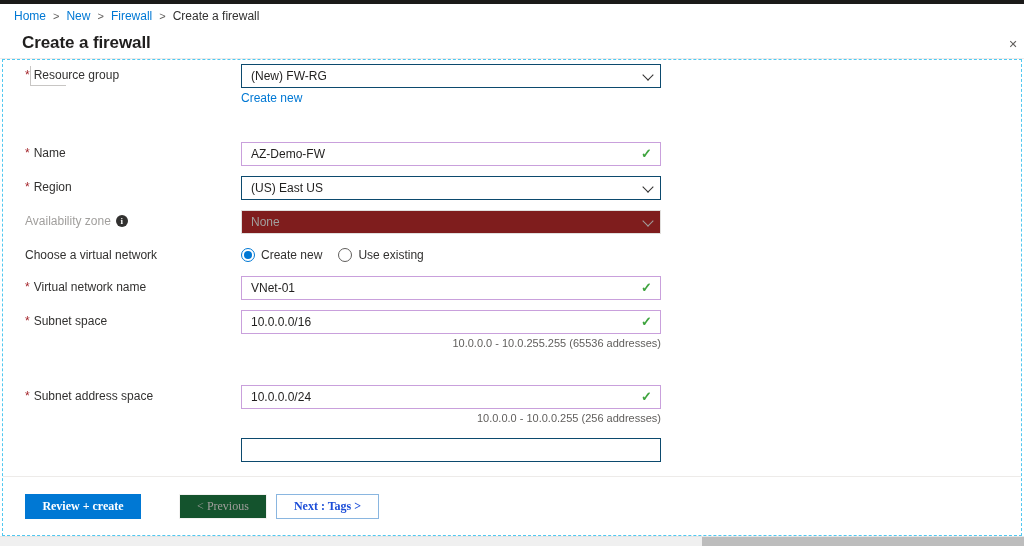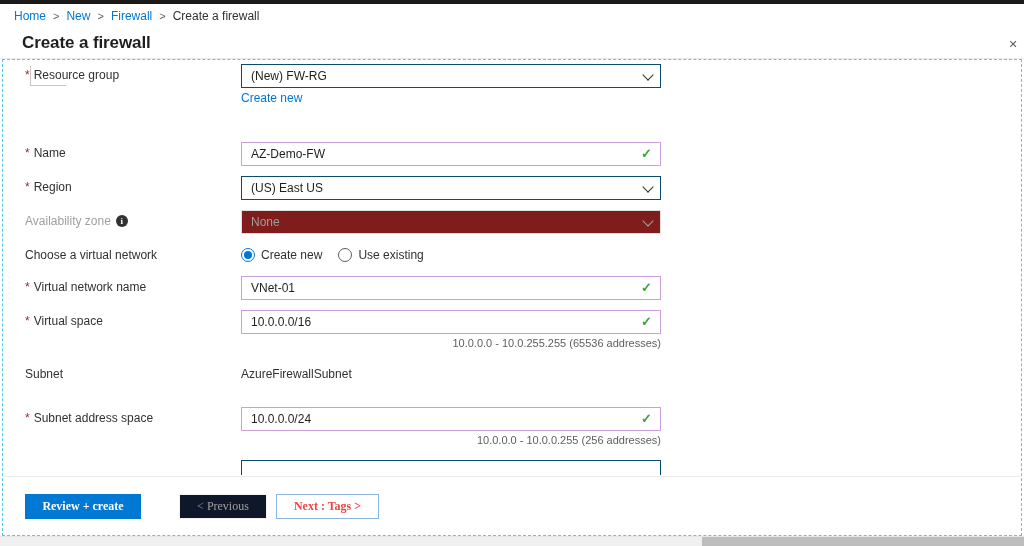--- a/index.html
+++ b/index.html
@@ -315,30 +315,30 @@
     border: 1px solid transparent;
   }
   .btn-primary {
     background: #0078d4;
     color: #ffffff;
     font-weight: bold;
     width: 116px;
     margin-right: 38px;
   }
   .btn-disabled {
-    background: #0f172a;
+    background: #14532d;
     color: #a19f9d;
     width: 88px;
     margin-right: 9px;
     border: 1px solid #f3f2f1;
     cursor: default;
   }
   .btn-secondary {
     background: #ffffff;
-    color: #ef4444;
+    color: #1d4ed8;
     font-weight: bold;
     border: 1px solid #8ab6e0;
     width: 103px;
     margin-right: 14px;
   }
   .footer-link {
     font-size: 12px;
     color: #0078d4;
     cursor: pointer;
   }
@@ -490,41 +490,33 @@
               <span class="check">✓</span>
             </div>
           </div>
         </div>
 
         <div class="sp-10"></div>
 
         <div class="row">
           <div class="label-col">
             <span class="req-star">*</span>
-            <span>Virtual space</span>
+            <span>Subnet space</span>
           </div>
           <div class="field-col">
             <div class="control valid">
               <span>10.0.0.0/16</span>
               <span class="check">✓</span>
             </div>
             <div class="helper">10.0.0.0 - 10.0.255.255 (65536 addresses)</div>
           </div>
         </div>
 
         <div class="sp-14"></div>
 
-        <div class="row">
-          <div class="label-col">
-            <span>Subnet</span>
-          </div>
-          <div class="field-col">
-            <div class="static-val">AzureFirewallSubnet</div>
-          </div>
-        </div>
 
         <div class="sp-22"></div>
 
         <div class="row">
           <div class="label-col">
             <span class="req-star">*</span>
             <span>Subnet address space</span>
           </div>
           <div class="field-col">
             <div class="control valid">

